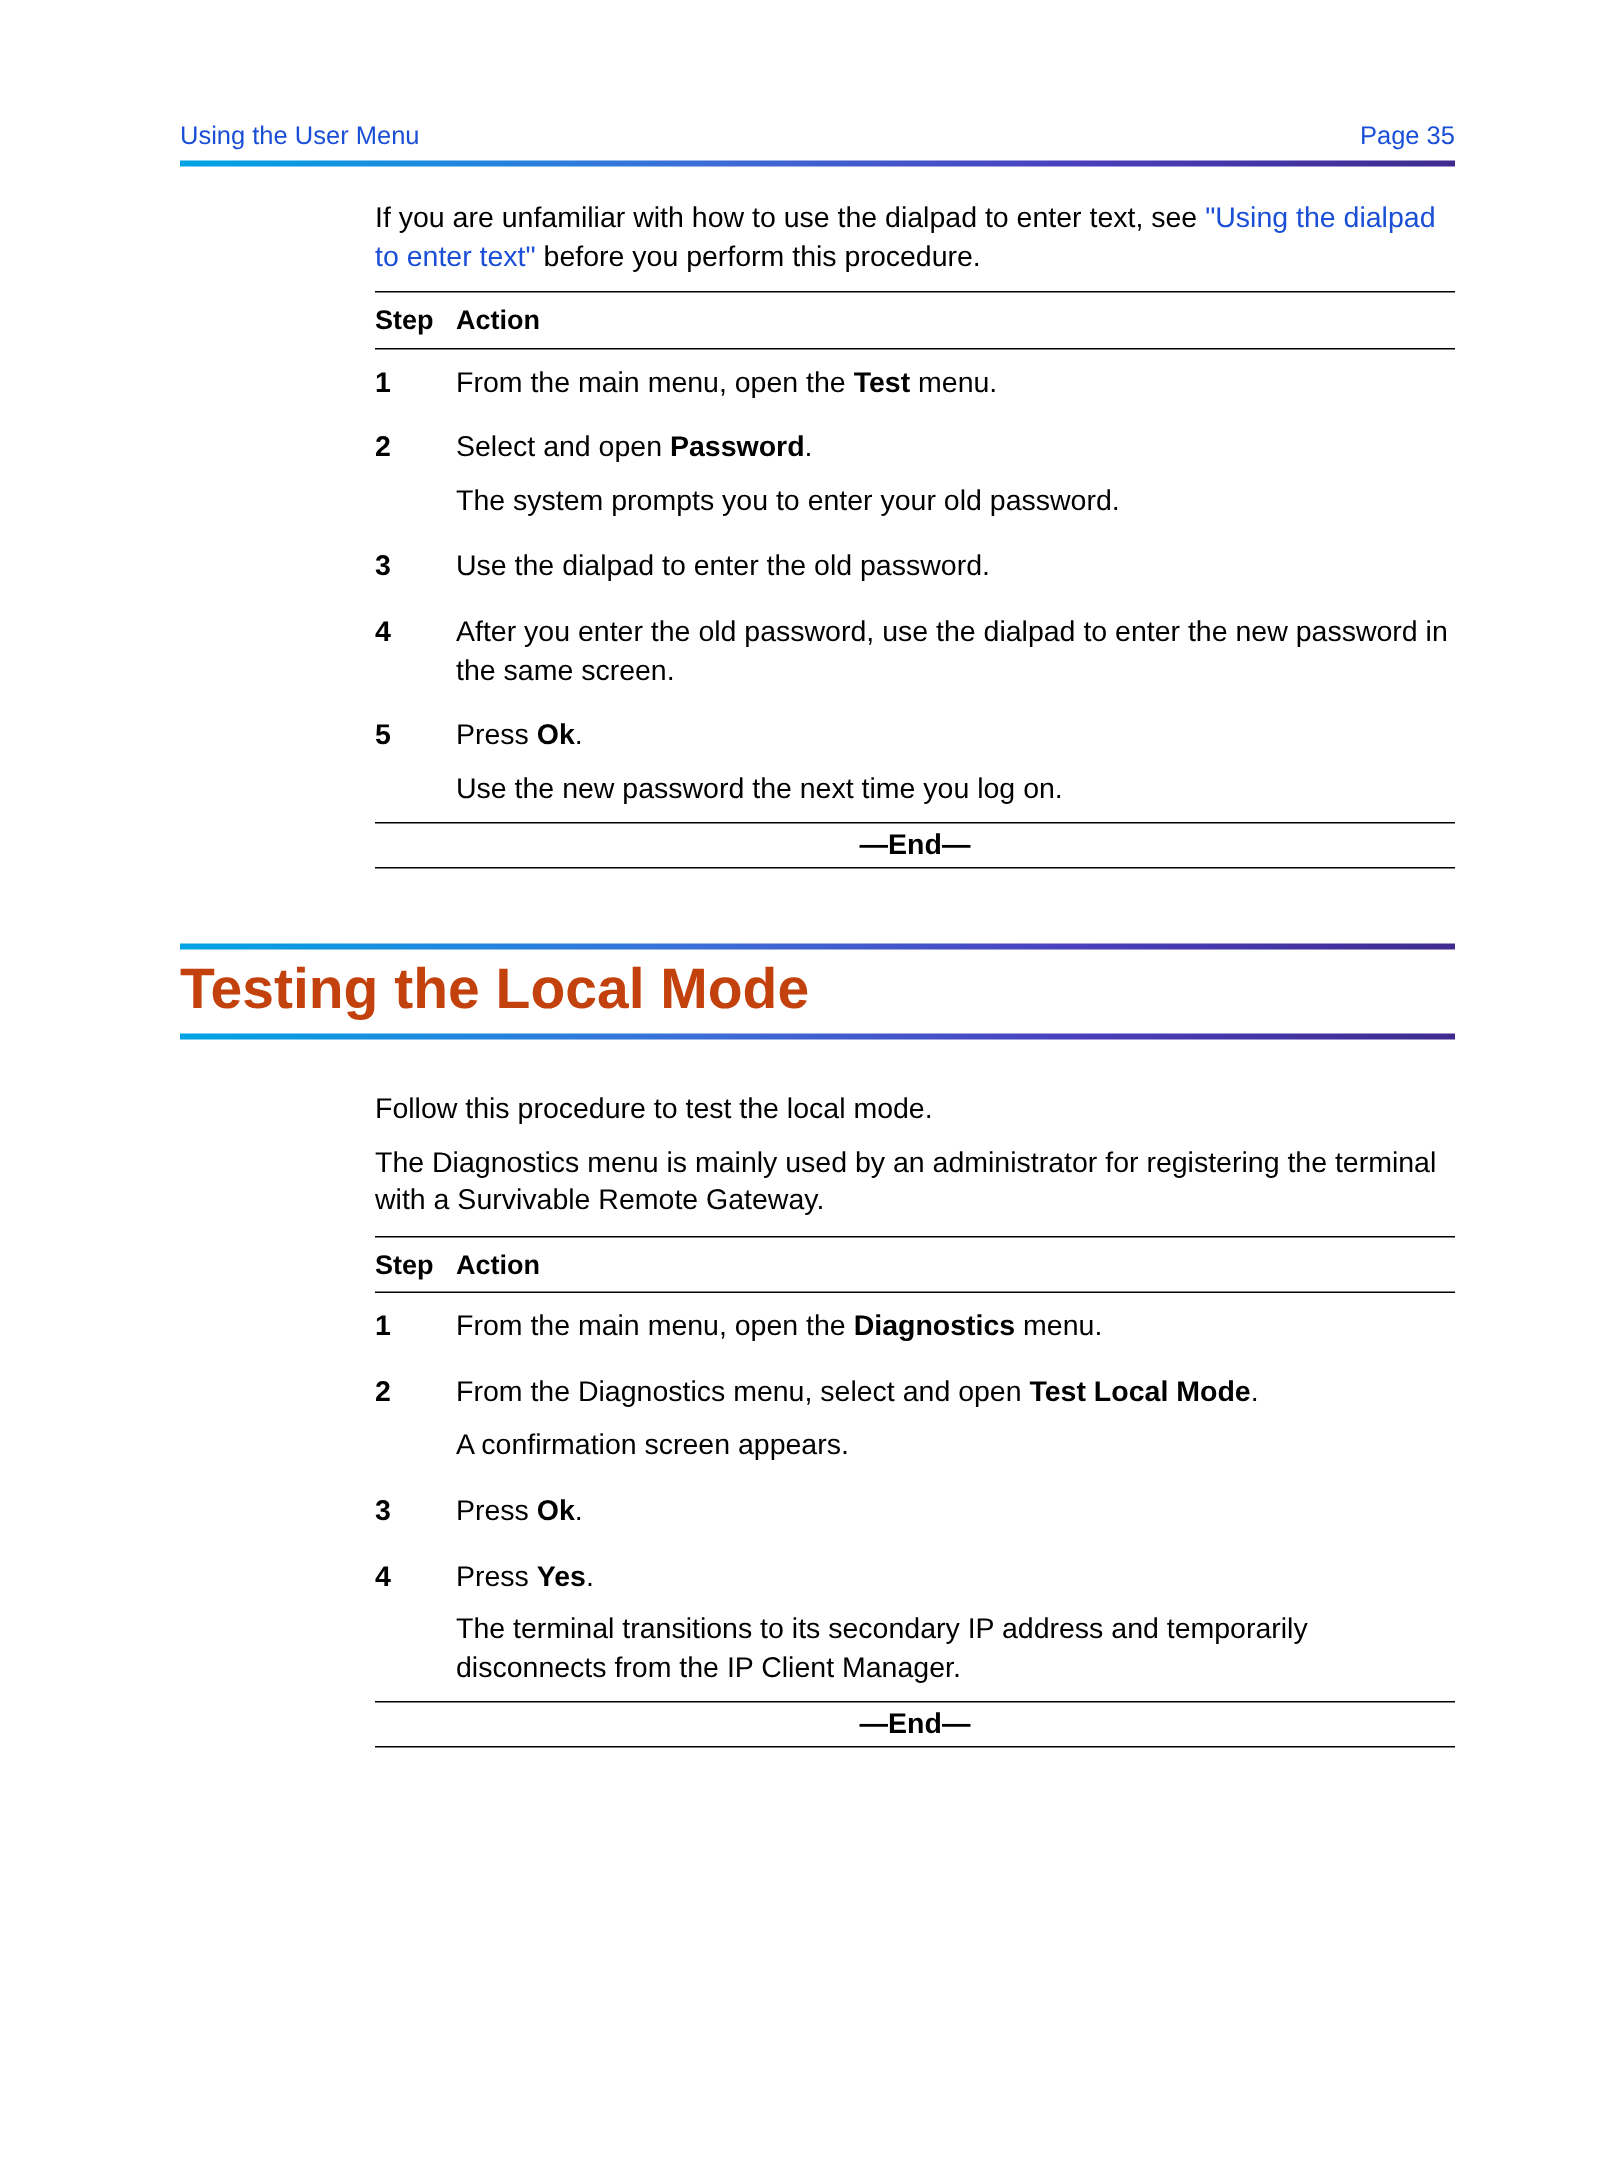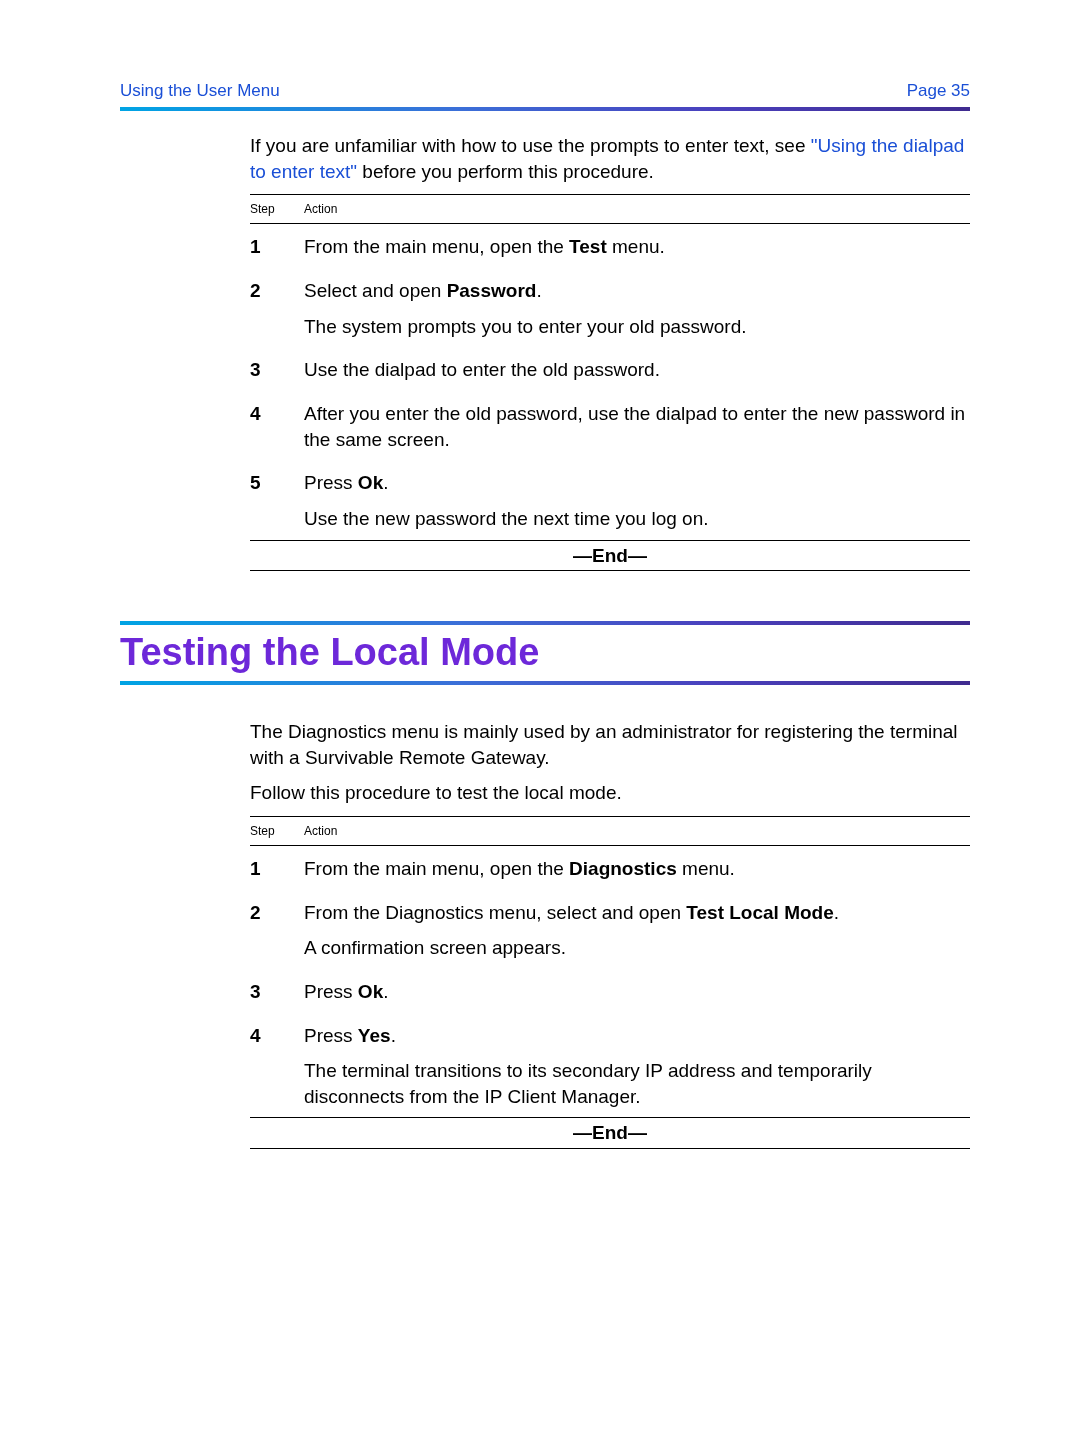--- a/index.html
+++ b/index.html
@@ -52,22 +52,22 @@
     border-collapse: collapse;
     margin-top: 4px;
   }
   .steps-table .rule td {
     border-top: 1.5px solid #000;
     height: 0;
     padding: 0;
   }
   .steps-table th {
     text-align: left;
-    font-weight: normal;
-    font-size: 12px;
+    font-weight: bold;
+    font-size: 18px;
     padding: 6px 0 6px 0;
   }
   .steps-table td.num {
     width: 54px;
     vertical-align: top;
     font-weight: bold;
     padding: 10px 0 8px 0;
   }
   .steps-table td.act {
     vertical-align: top;
@@ -84,41 +84,41 @@
   }
   .section-rule {
     height: 4px;
     background: linear-gradient(90deg, #00a4e4 0%, #3b6fd8 40%, #4a40bd 70%, #3f2b8f 100%);
     margin: 50px 0 6px 0;
   }
   .section-rule.under {
     margin: 6px 0 34px 0;
   }
   h1.chapter {
-    color: #6d28d9;
+    color: #c2410c;
     font-size: 38px;
     font-weight: bold;
     margin: 0;
     line-height: 1.15;
   }
 </style>
 </head>
 <body>
 
 <div class="page">
 
   <div class="running-head">
     <span>Using the User Menu</span>
     <span>Page 35</span>
   </div>
   <div class="head-rule"></div>
 
   <div class="content">
     <p class="para">
-      <span>If you are unfamiliar with how to use the prompts to enter text, see </span><a class="link">"Using the dialpad to enter text"</a><span> before you perform this procedure.</span>
+      <span>If you are unfamiliar with how to use the dialpad to enter text, see </span><a class="link">"Using the dialpad to enter text"</a><span> before you perform this procedure.</span>
     </p>
 
     <table class="steps-table">
       <tbody>
           <tr class="rule">
             <td colspan="2"></td>
           </tr>
       <tr>
         <th>Step</th>
         <th>Action</th>
@@ -171,22 +171,22 @@
           </tr>
     </tbody>
       </table>
   </div>
 
   <div class="section-rule"></div>
   <h1 class="chapter">Testing the Local Mode</h1>
   <div class="section-rule under"></div>
 
   <div class="content">
+    <p class="para">Follow this procedure to test the local mode.</p>
     <p class="para">The Diagnostics menu is mainly used by an administrator for registering the terminal with a Survivable Remote Gateway.</p>
-    <p class="para">Follow this procedure to test the local mode.</p>
 
     <table class="steps-table">
       <tbody>
           <tr class="rule">
             <td colspan="2"></td>
           </tr>
       <tr>
         <th>Step</th>
         <th>Action</th>
       </tr>

